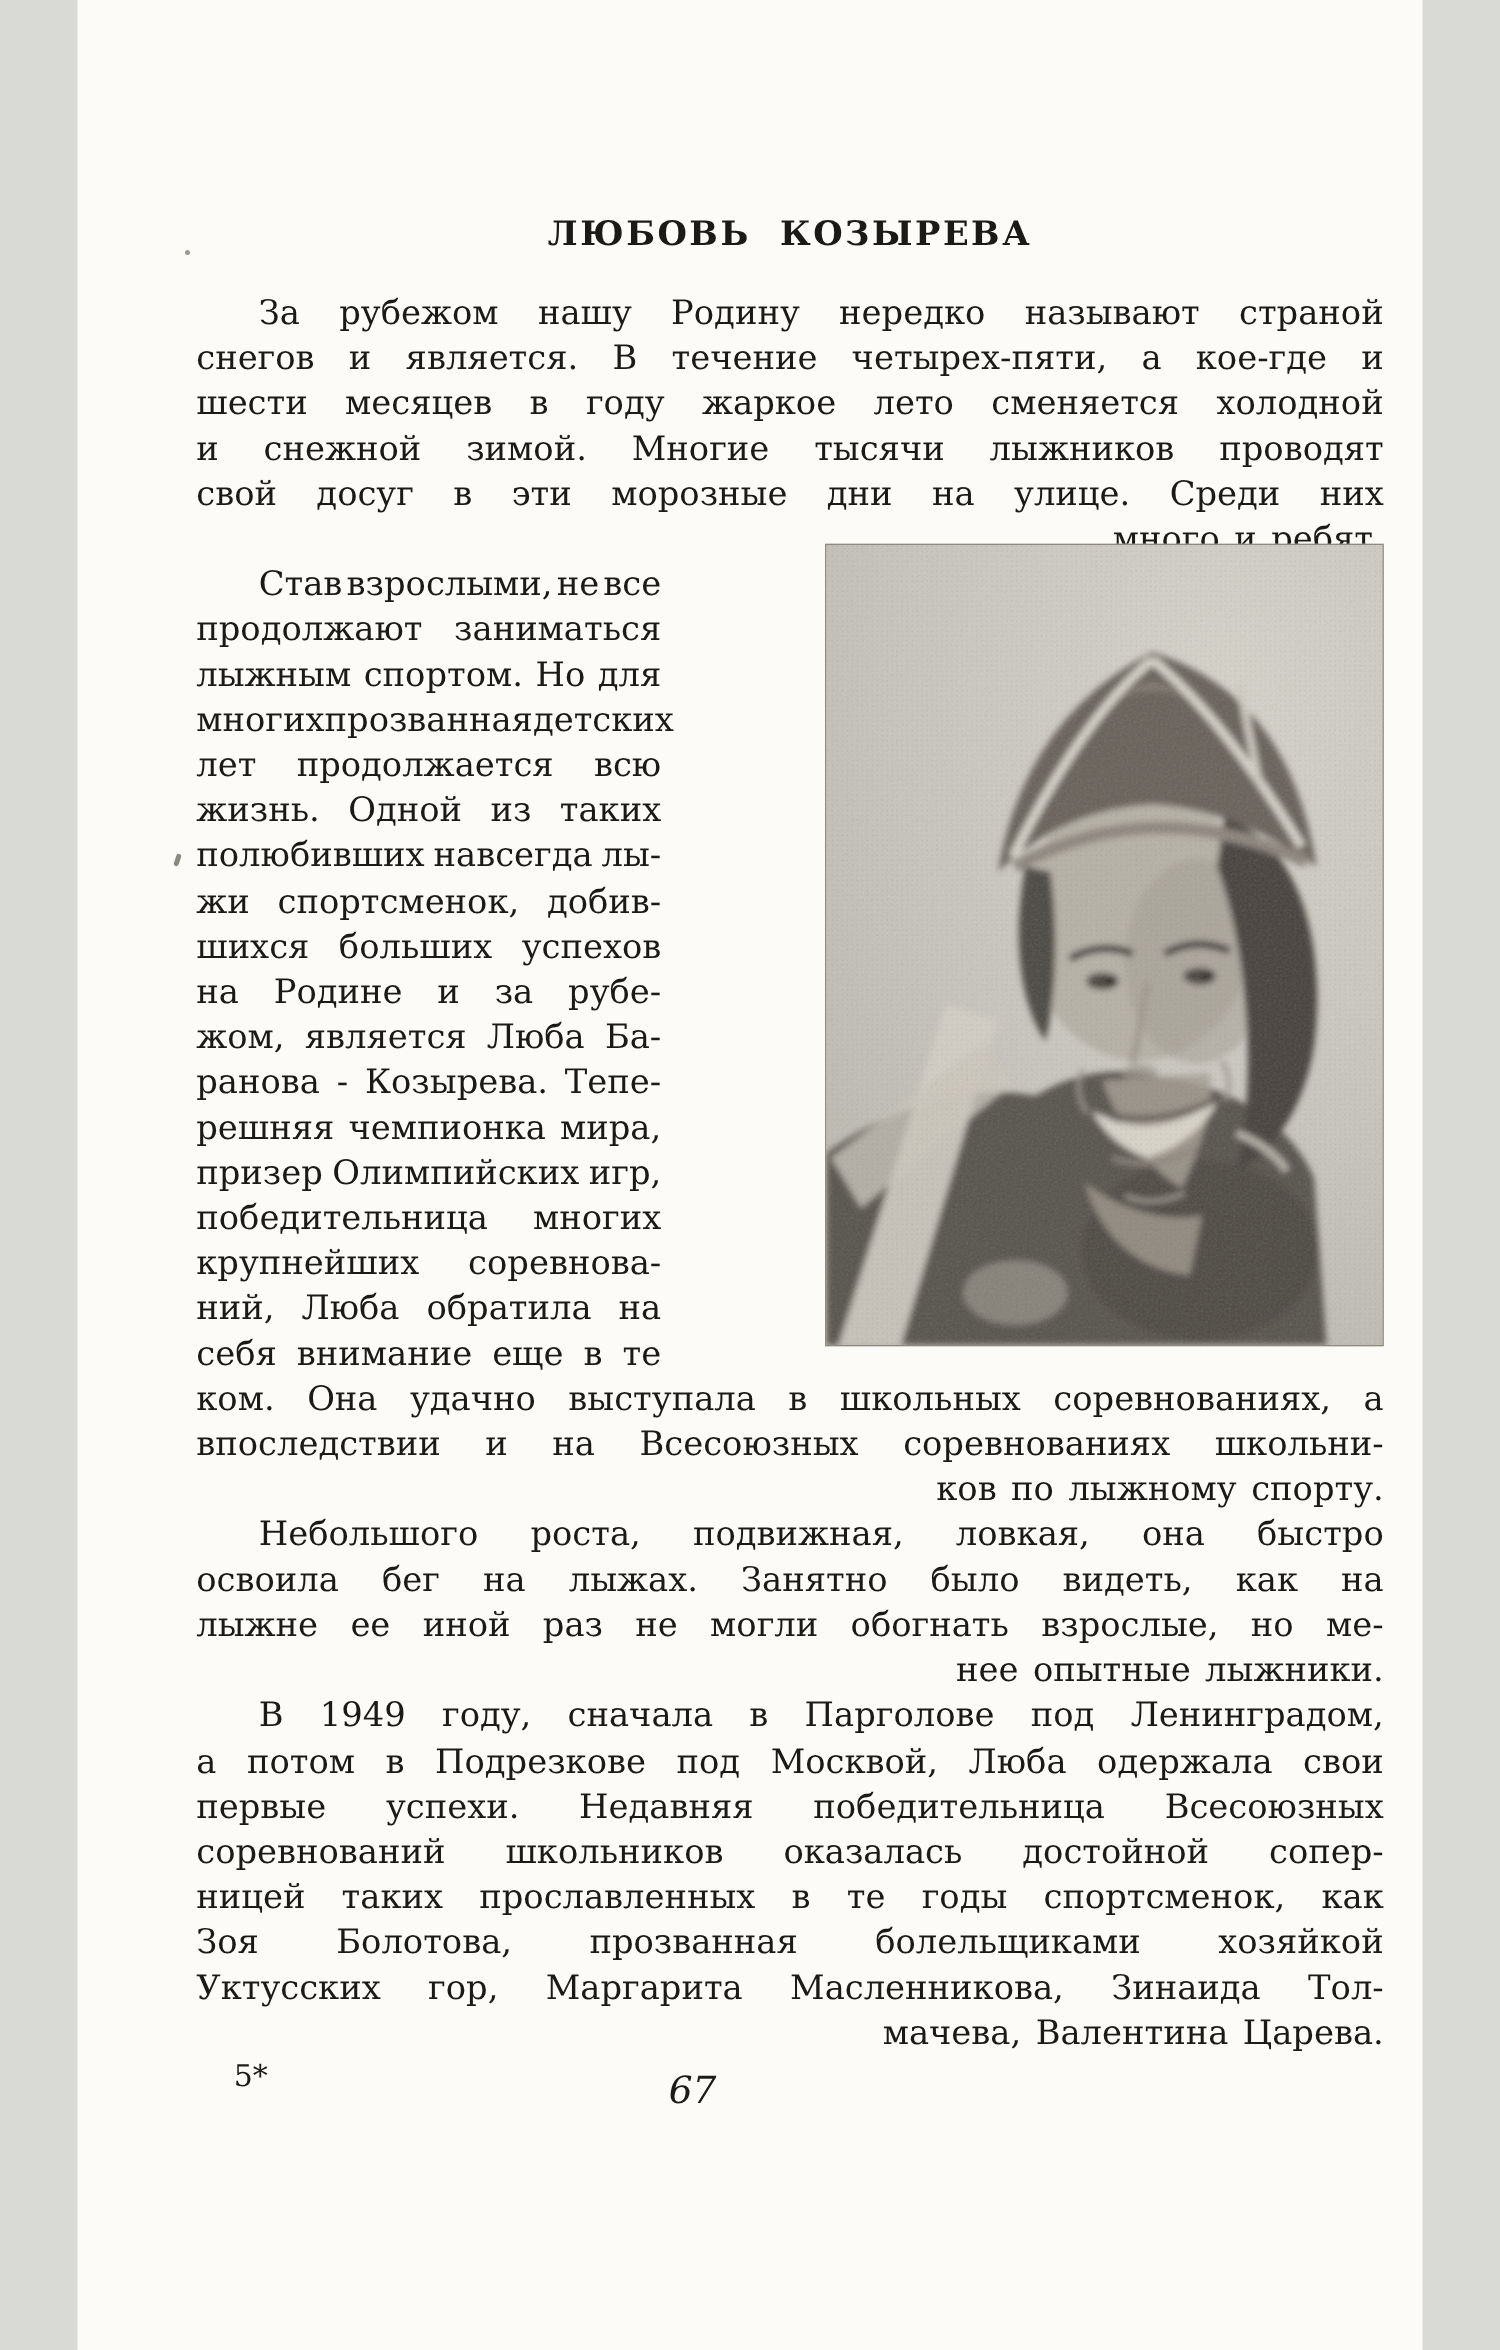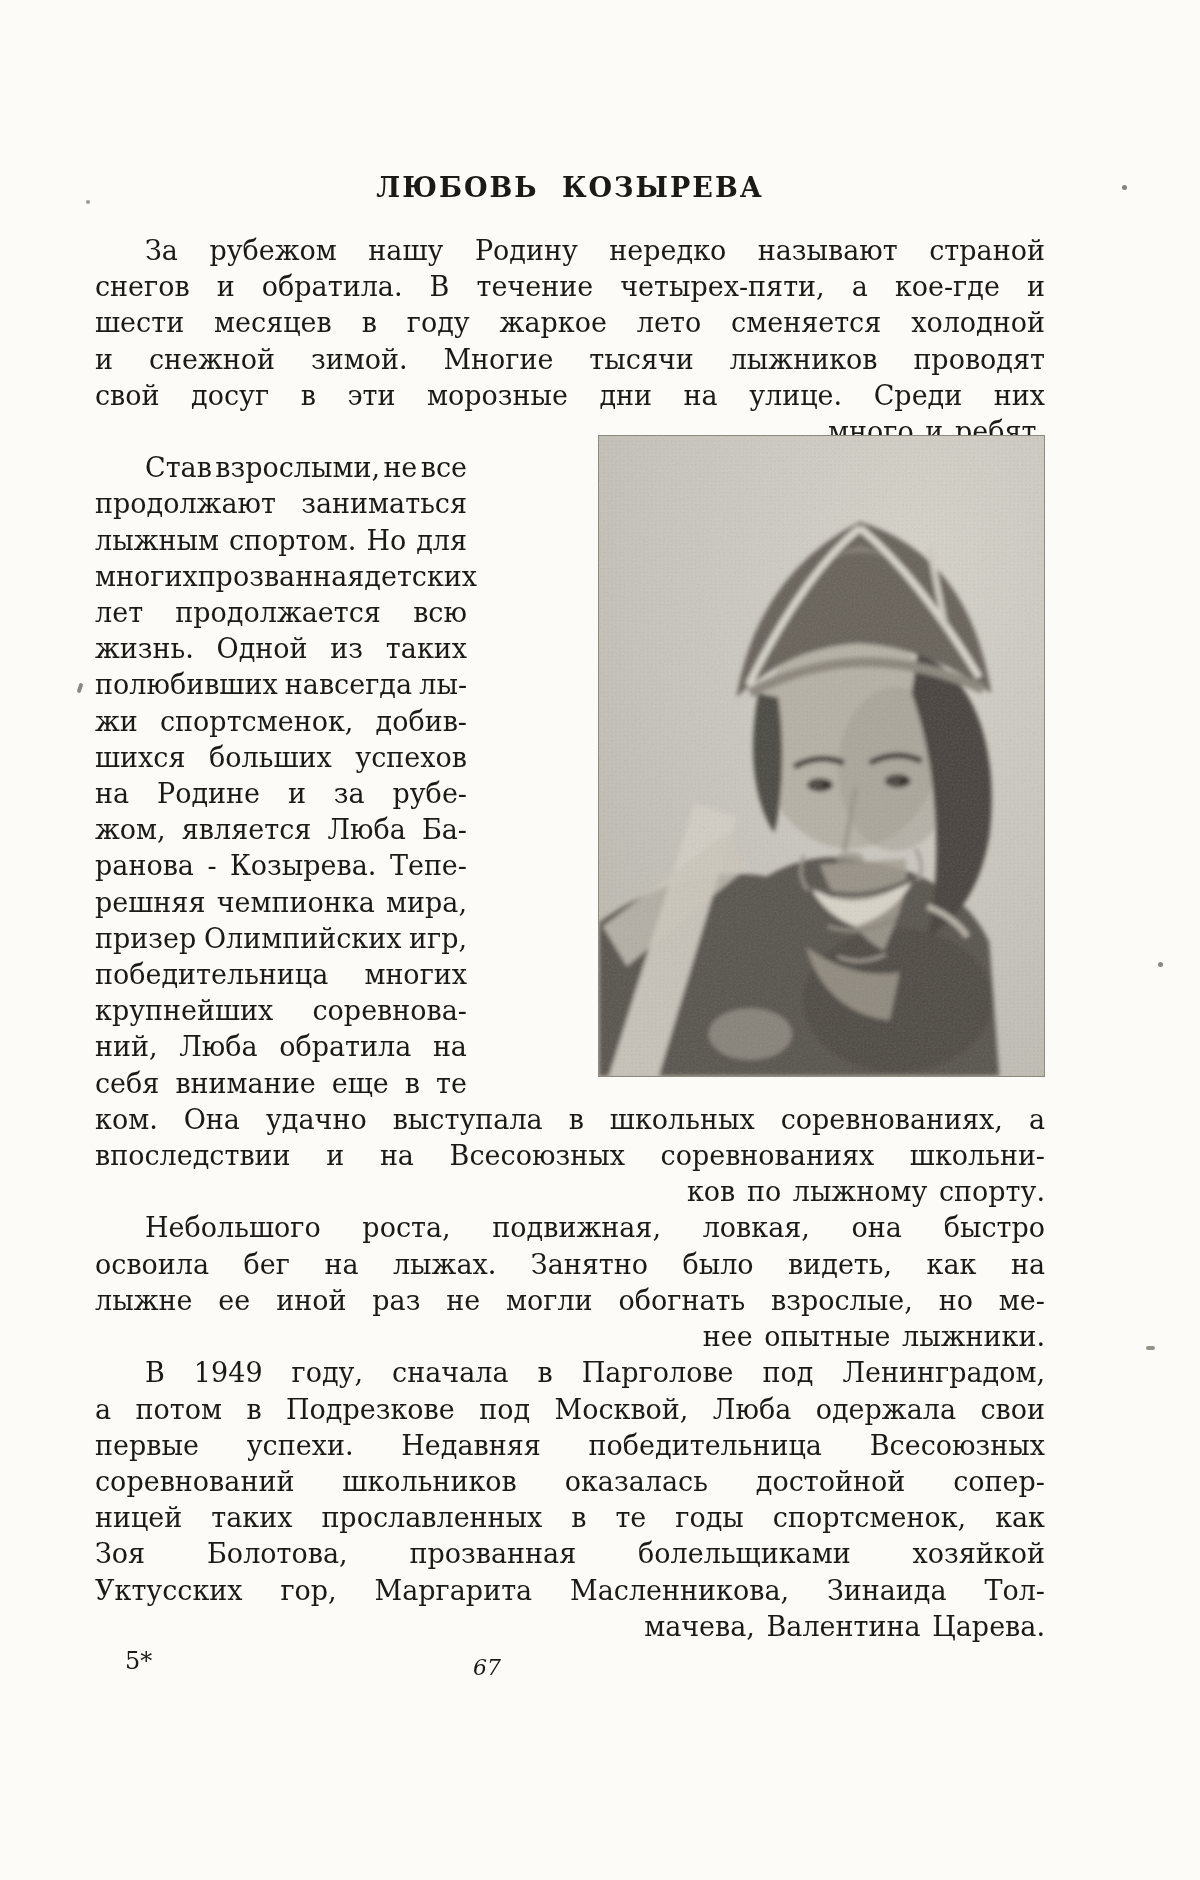--- a/index.html
+++ b/index.html
@@ -1,16 +1,16 @@
 <!DOCTYPE html>
 <html lang="ru" style="--paper: #fcfbf8; --ink: #1c1a17;"><head>
 <meta charset="utf-8">
 <style>
   html,body{margin:0;padding:0;background:#d9d9d6;}
-  .stage{width:1200px;height:1880px;margin:0 auto;position:relative;}
+  .stage{width:1076px;height:1880px;margin:0 auto;position:relative;}
   .page{
     position:absolute;inset:0;
     background:var(--paper,#fcfbf8);
     color:var(--ink,#1c1a17);
     font-family:"DejaVu Serif","Liberation Serif",serif;
     overflow:hidden;
   }
   .content{position:absolute;left:95px;top:0;width:950px;}
   .title{
     margin:171px 0 0 0;
@@ -31,21 +31,21 @@
   .leftcol{width:372px;flex:0 0 auto;}
   .photo{
     margin:-15px 0 0 auto;
     width:447px;height:642px;flex:0 0 auto;
     border:1px solid #8f8a81;box-sizing:border-box;
     background:#c6c3bb;
   }
   .photo svg{display:block;width:100%;height:100%;}
   .footer{position:relative;height:46px;margin-top:2px;}
   .sig{position:absolute;left:30px;top:0;font-size:24px;}
-  .pageno{position:absolute;left:378px;top:8px;font-size:22px;font-style:italic;}
+  .pageno{position:absolute;left:378px;top:8px;font-size:30px;font-style:italic;}
   .speck{position:absolute;background:#5d594f;border-radius:50%;}
   .speck.s1{left:1122px;top:185px;width:5px;height:5px;opacity:.75;}
   .speck.s2{left:86px;top:200px;width:4px;height:4px;opacity:.6;}
   .speck.s3{left:78px;top:683px;width:4px;height:10px;border-radius:2px;transform:rotate(18deg);opacity:.7;}
   .speck.s4{left:1158px;top:962px;width:5px;height:5px;opacity:.7;}
   .speck.s5{left:1146px;top:1346px;width:9px;height:4px;border-radius:2px;opacity:.65;}
   .speck.s6{left:913px;top:1066px;width:3px;height:3px;opacity:.5;}
 </style>
 </head>
 <body>
@@ -63,21 +63,21 @@
             <span>рубежом</span>
             <span>нашу</span>
             <span>Родину</span>
             <span>нередко</span>
             <span>называют</span>
             <span>страной</span>
           </div>
         <div class="line jline">
             <span>снегов</span>
             <span>и</span>
-            <span>обратила.</span>
+            <span>является.</span>
             <span>В</span>
             <span>течение</span>
             <span>четырех-пяти,</span>
             <span>а</span>
             <span>кое-где</span>
             <span>и</span>
           </div>
         <div class="line jline">
             <span>шести</span>
             <span>месяцев</span>

